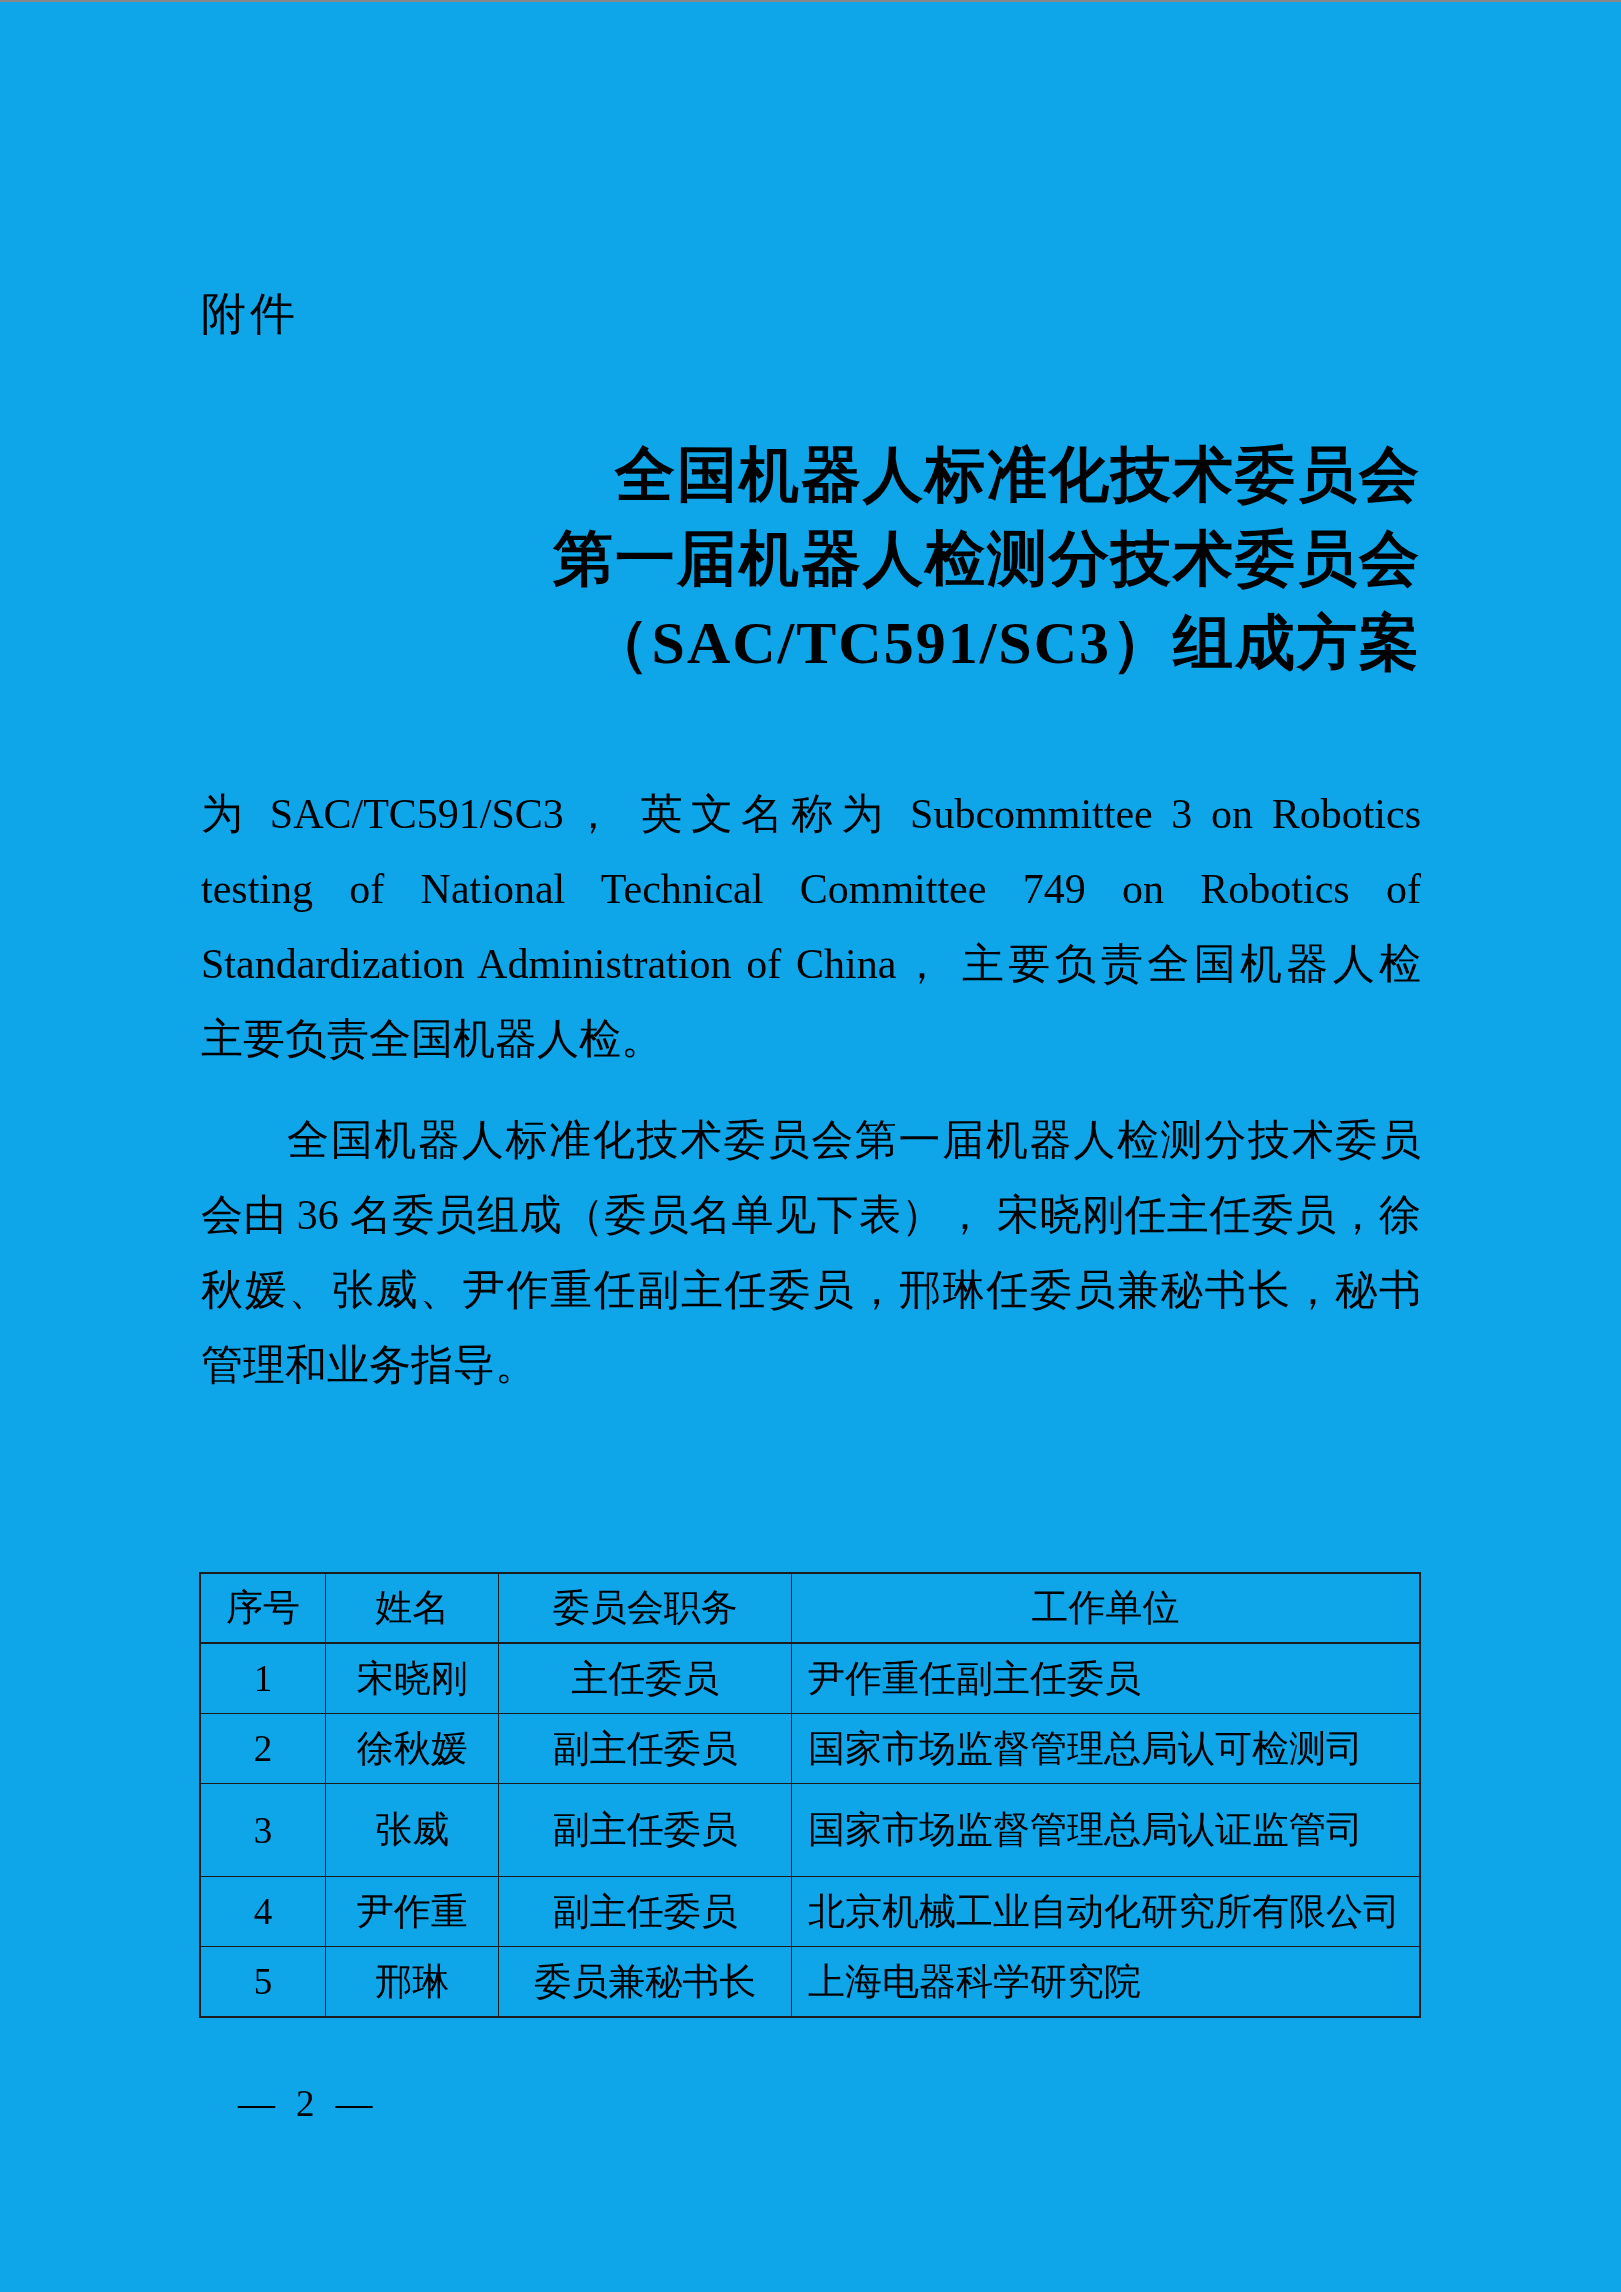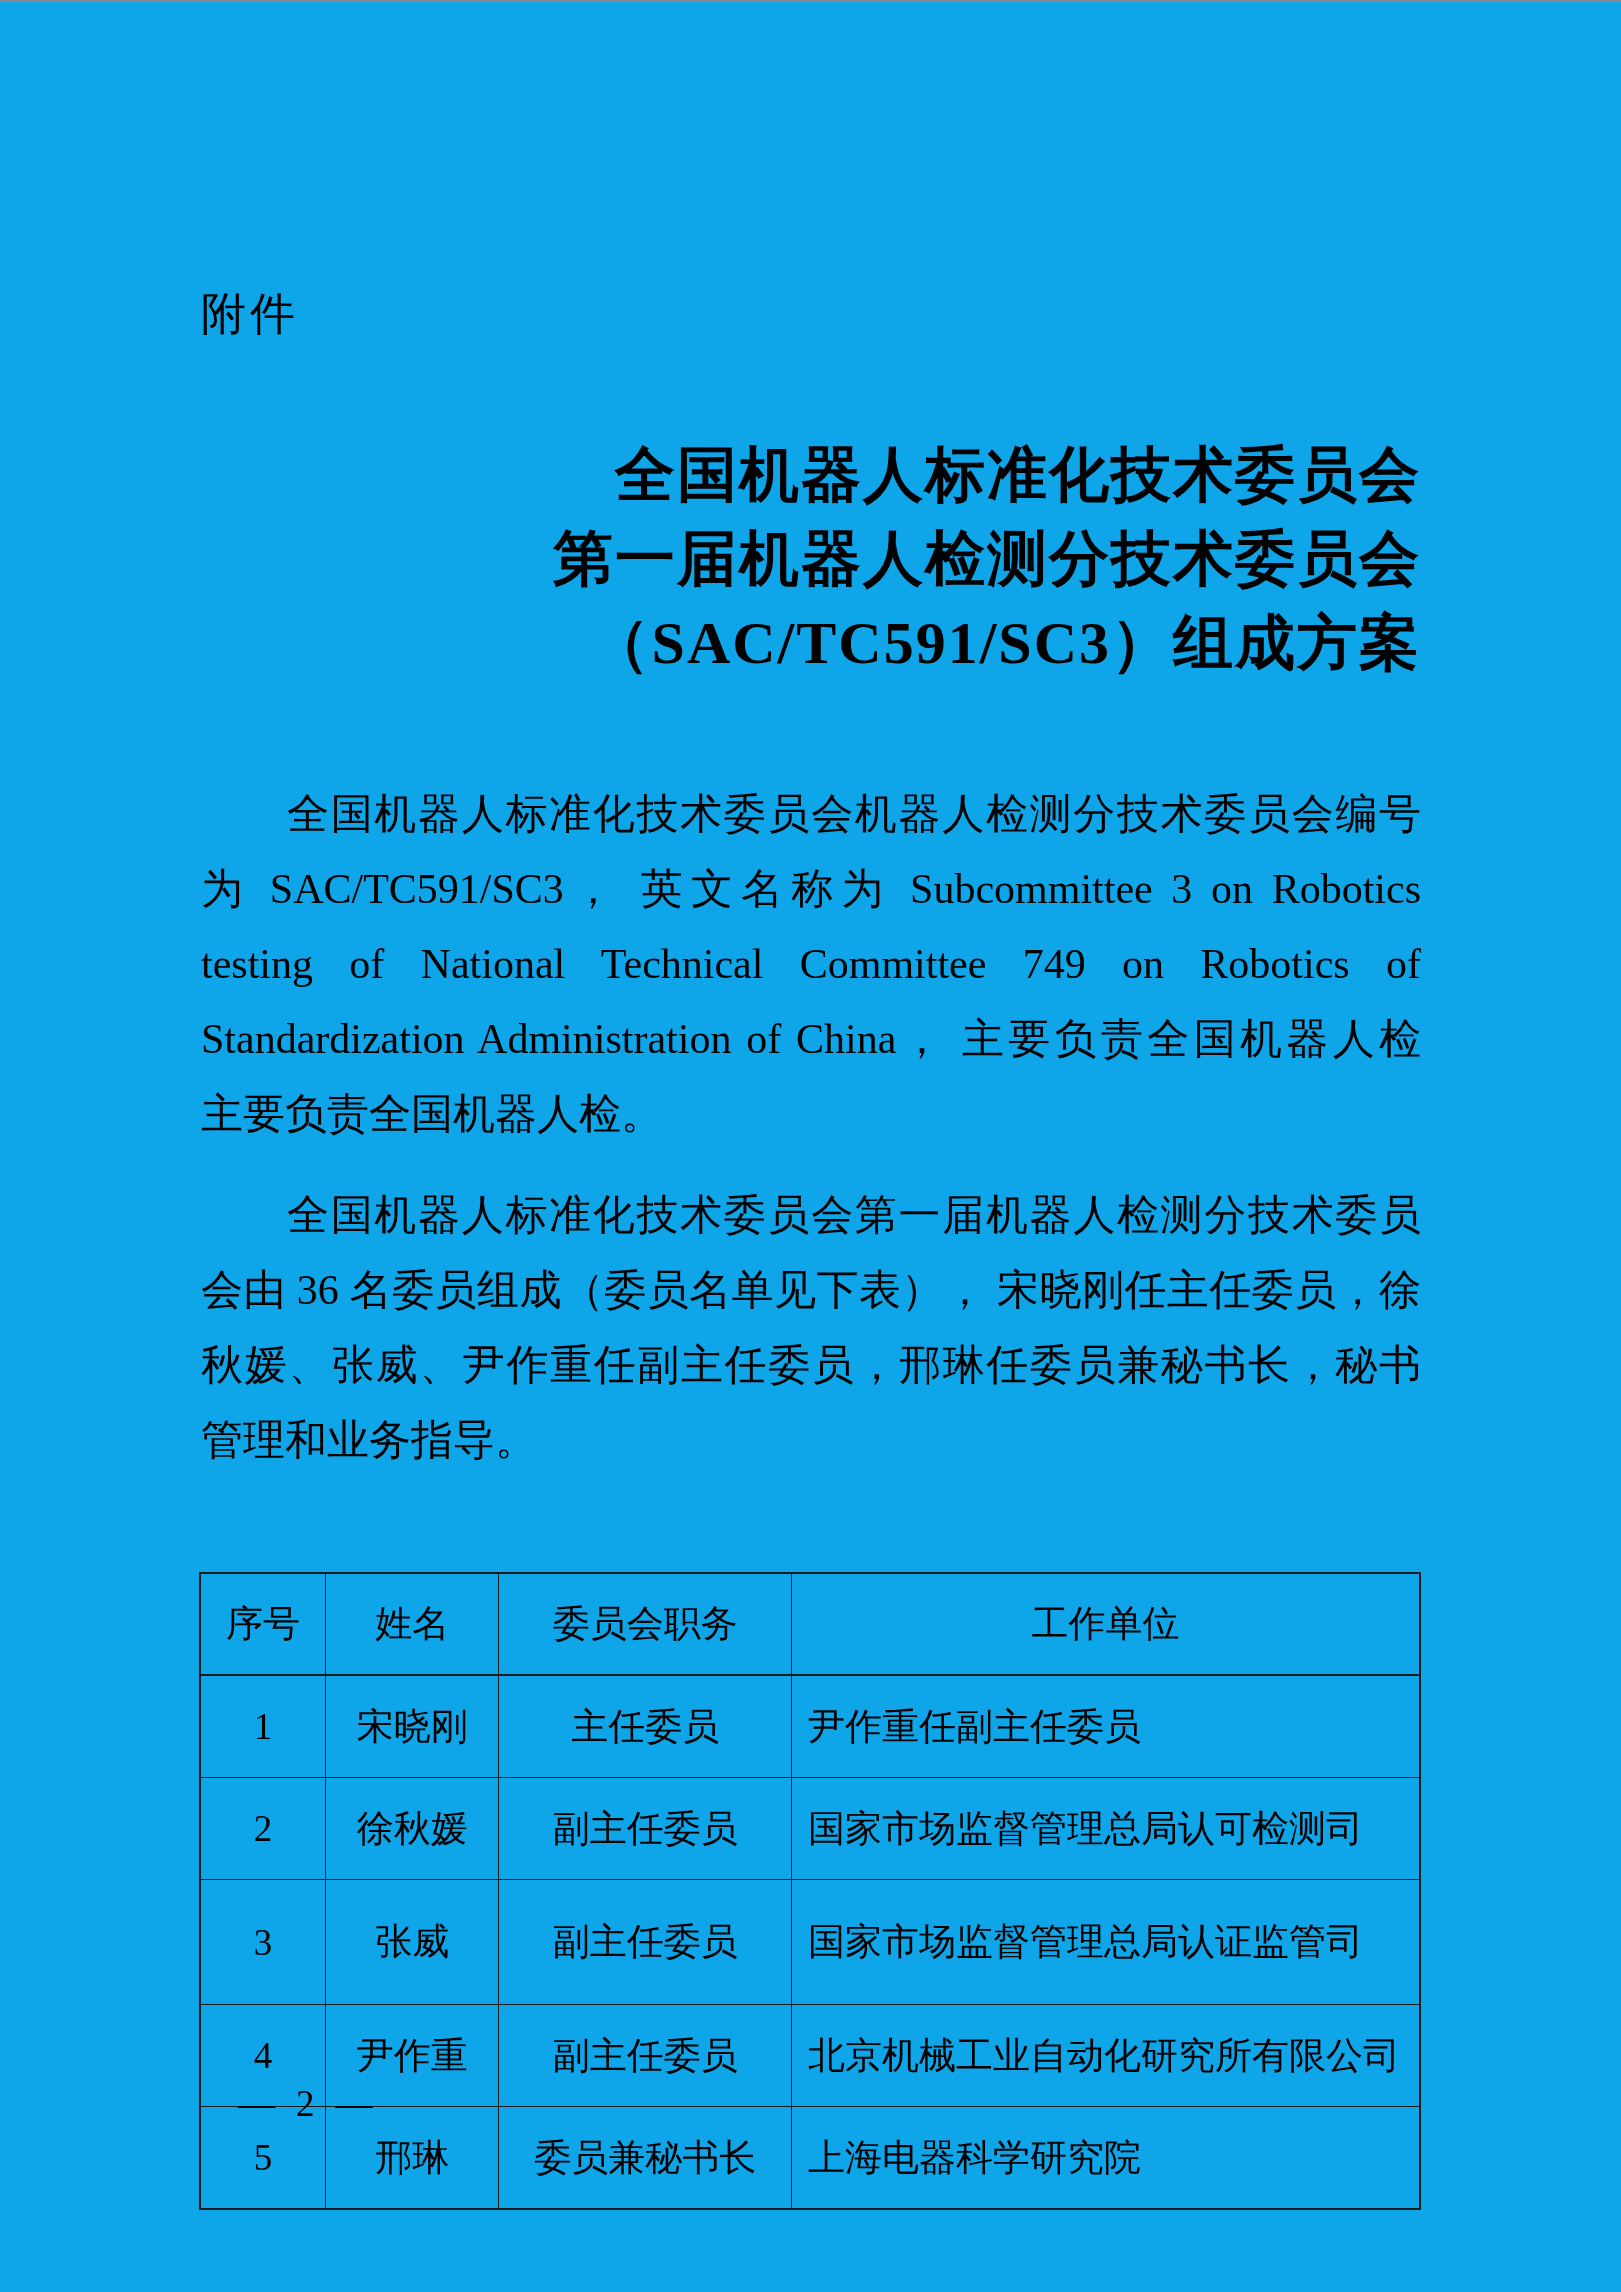--- a/index.html
+++ b/index.html
@@ -45,21 +45,21 @@
   .line.last{text-align-last:left;}
   
   .committee-table{
     position:absolute;left:199px;top:1570px;width:1222px;
     border-collapse:collapse;table-layout:fixed;
     font-family:"Liberation Serif","DejaVu Serif",serif;
     font-size:37px;
   }
   .committee-table th,.committee-table td{
     border:1.5px solid #1c1c1c;
-    padding:16px;
+    padding:0;
     text-align:center;
     vertical-align:middle;
     font-weight:normal;
     overflow:hidden;
   }
   .committee-table{border:2.9px solid #1c1c1c;}
   .committee-table thead th{
     height:68px;
     font-family:"Liberation Sans","DejaVu Sans",sans-serif;
     border-bottom:2.9px solid #1c1c1c;
@@ -86,21 +86,20 @@
   <div class="attachment">附件</div>
 
   <div class="doc-title">
     <div>全国机器人标准化技术委员会</div>
     <div>第一届机器人检测分技术委员会</div>
     <div>（SAC/TC591/SC3）组成方案</div>
   </div>
 
   <div class="doc-body">
       <div class="paragraph">
-        <div class="line first">全国机器人标准化技术委员会机器人检测分技术委员会编号</div>
         <div class="line">为 SAC/TC591/SC3， 英文名称为 Subcommittee 3 on Robotics</div>
         <div class="line">testing of National Technical Committee 749 on Robotics of</div>
         <div class="line">Standardization Administration of China， 主要负责全国机器人检</div>
         <div class="line last">主要负责全国机器人检。</div>
       </div>
       <div class="paragraph">
         <div class="line first">全国机器人标准化技术委员会第一届机器人检测分技术委员</div>
         <div class="line">会由 36 名委员组成（委员名单见下表）， 宋晓刚任主任委员，徐</div>
         <div class="line">秋媛、张威、尹作重任副主任委员，邢琳任委员兼秘书长，秘书</div>
         <div class="line last">管理和业务指导。</div>

